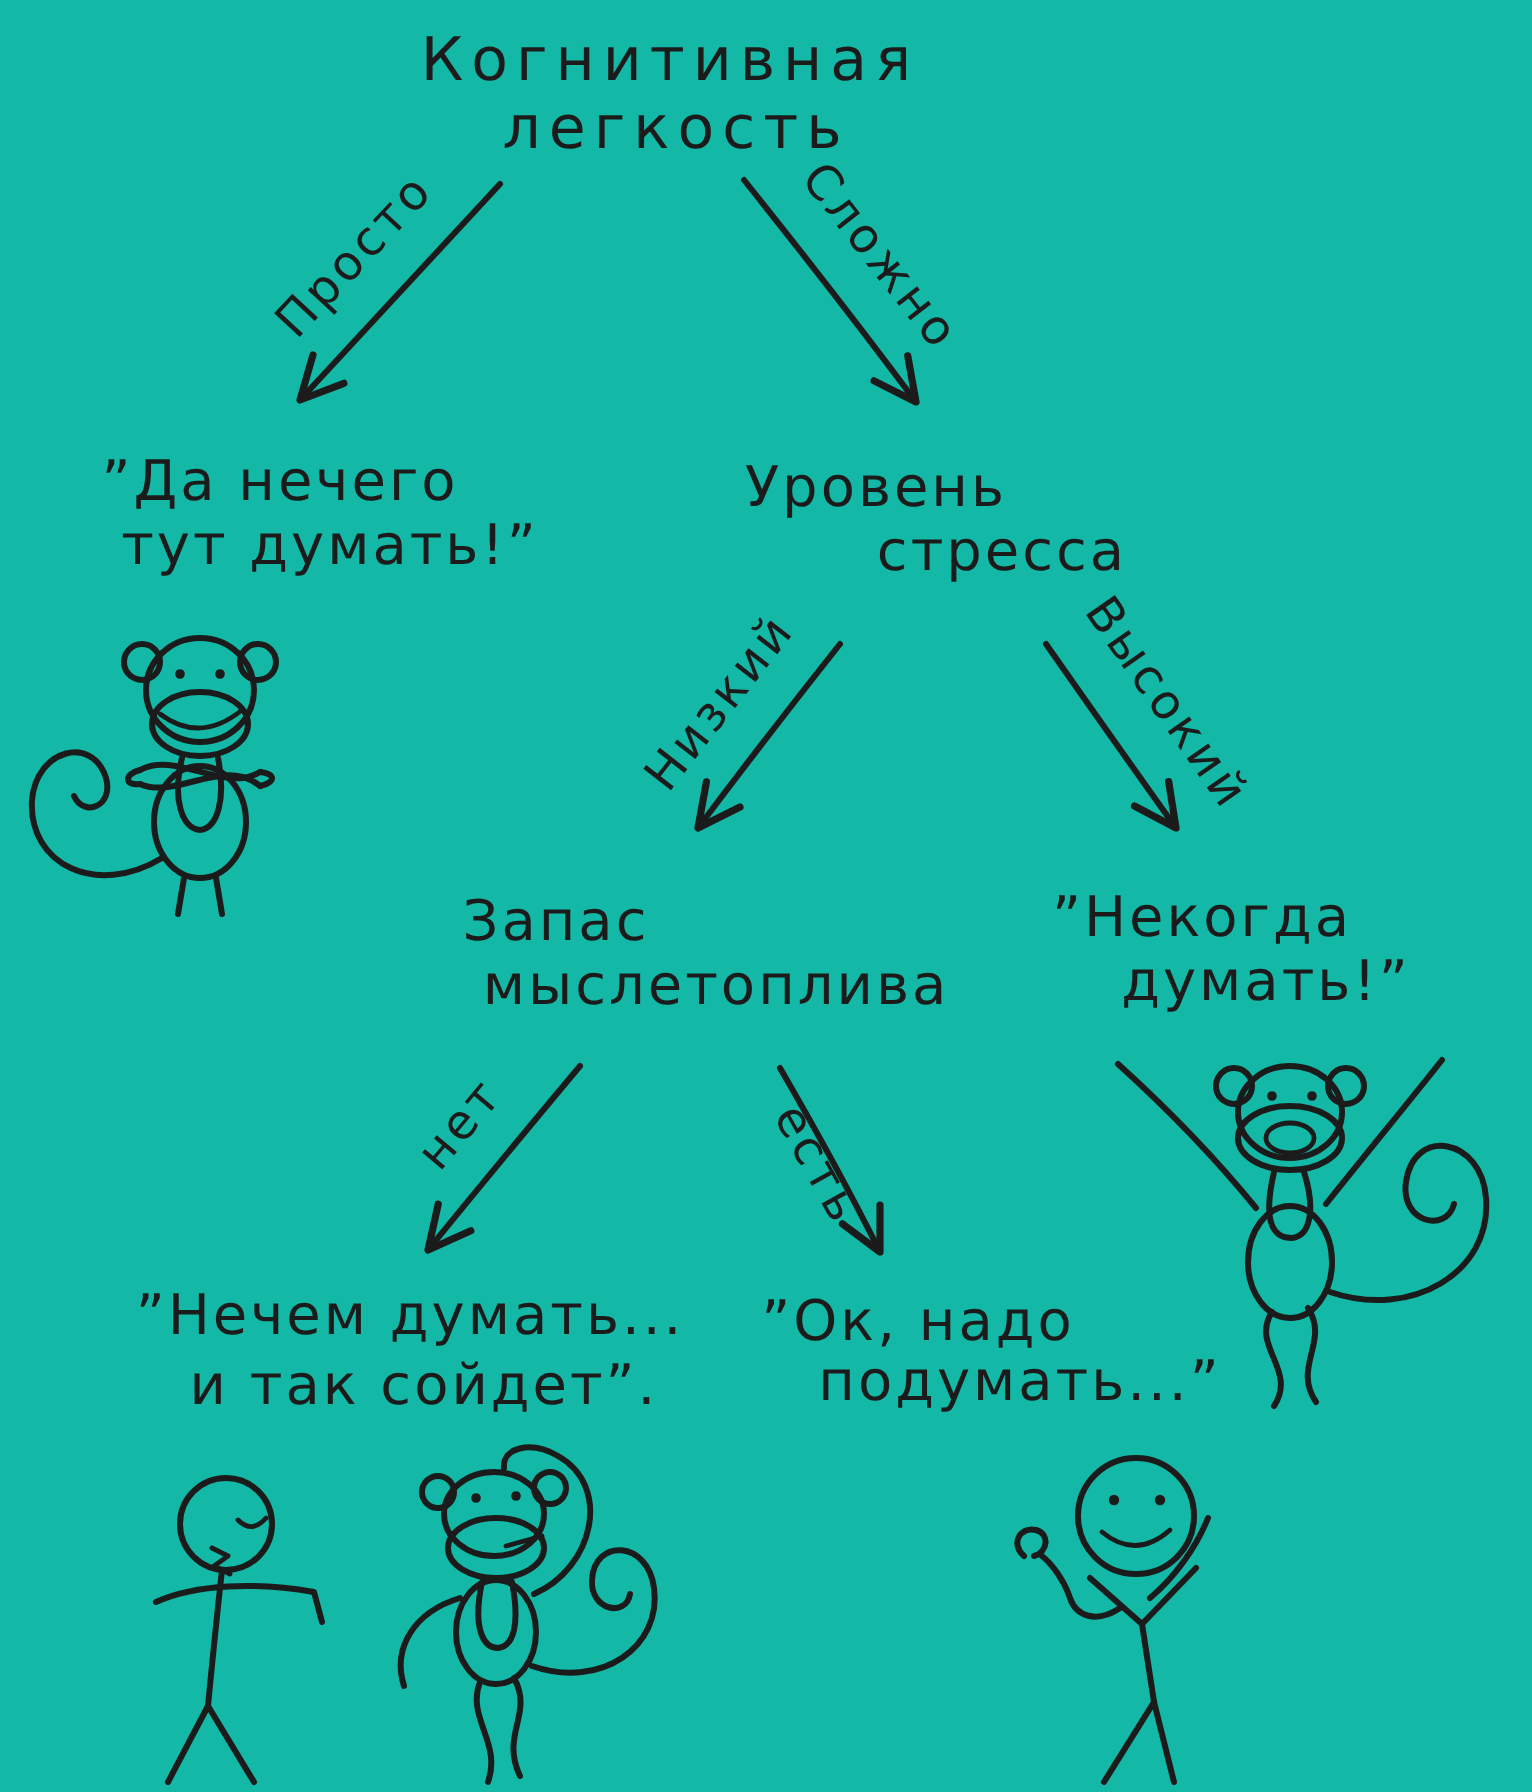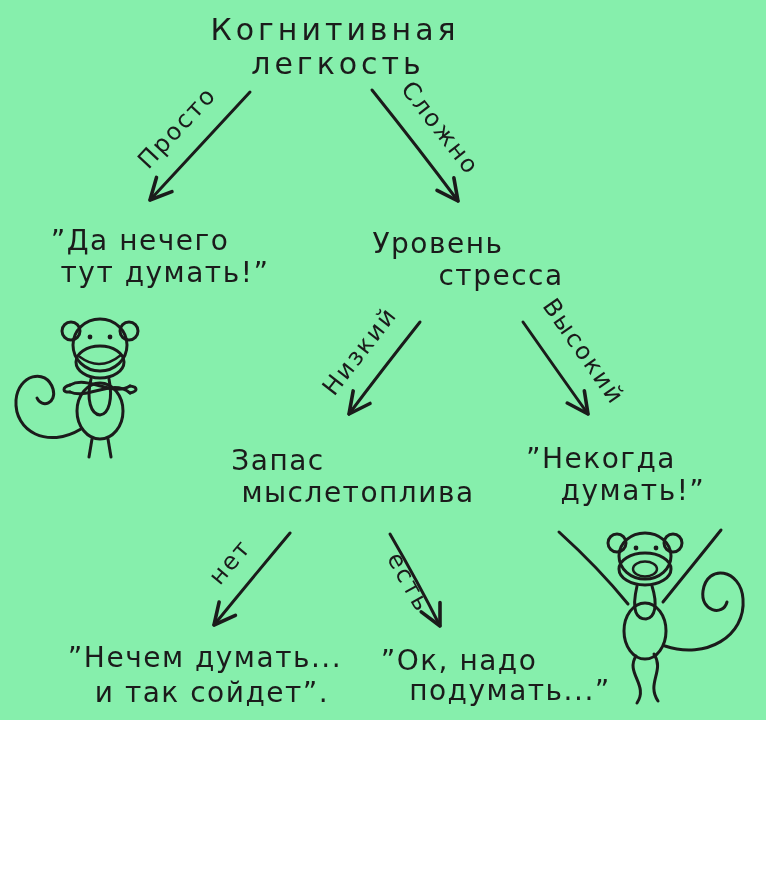--- a/index.html
+++ b/index.html
@@ -1,16 +1,16 @@
 <!DOCTYPE html>
 <html><head>
 <meta charset="utf-8">
 <style>
   html, body { margin: 0; padding: 0; background: #ffffff; }
-  .page { width: 766px; height: 720px; position: relative; background: #86efac; overflow: hidden; }
+  .page { width: 766px; height: 896px; position: relative; background: #14b8a6; overflow: hidden; }
   svg { display: block; }
   .stroke {
     stroke: #1b1b1b; stroke-width: 3; fill: none;
     stroke-linecap: round; stroke-linejoin: round;
   }
   .stroke-thin { stroke: #1b1b1b; stroke-width: 2.4; fill: none; stroke-linecap: round; stroke-linejoin: round; }
   .dot { fill: #1b1b1b; stroke: none; }
   text {
     font-family: "DejaVu Sans", sans-serif;
     fill: #1b1b1b;

